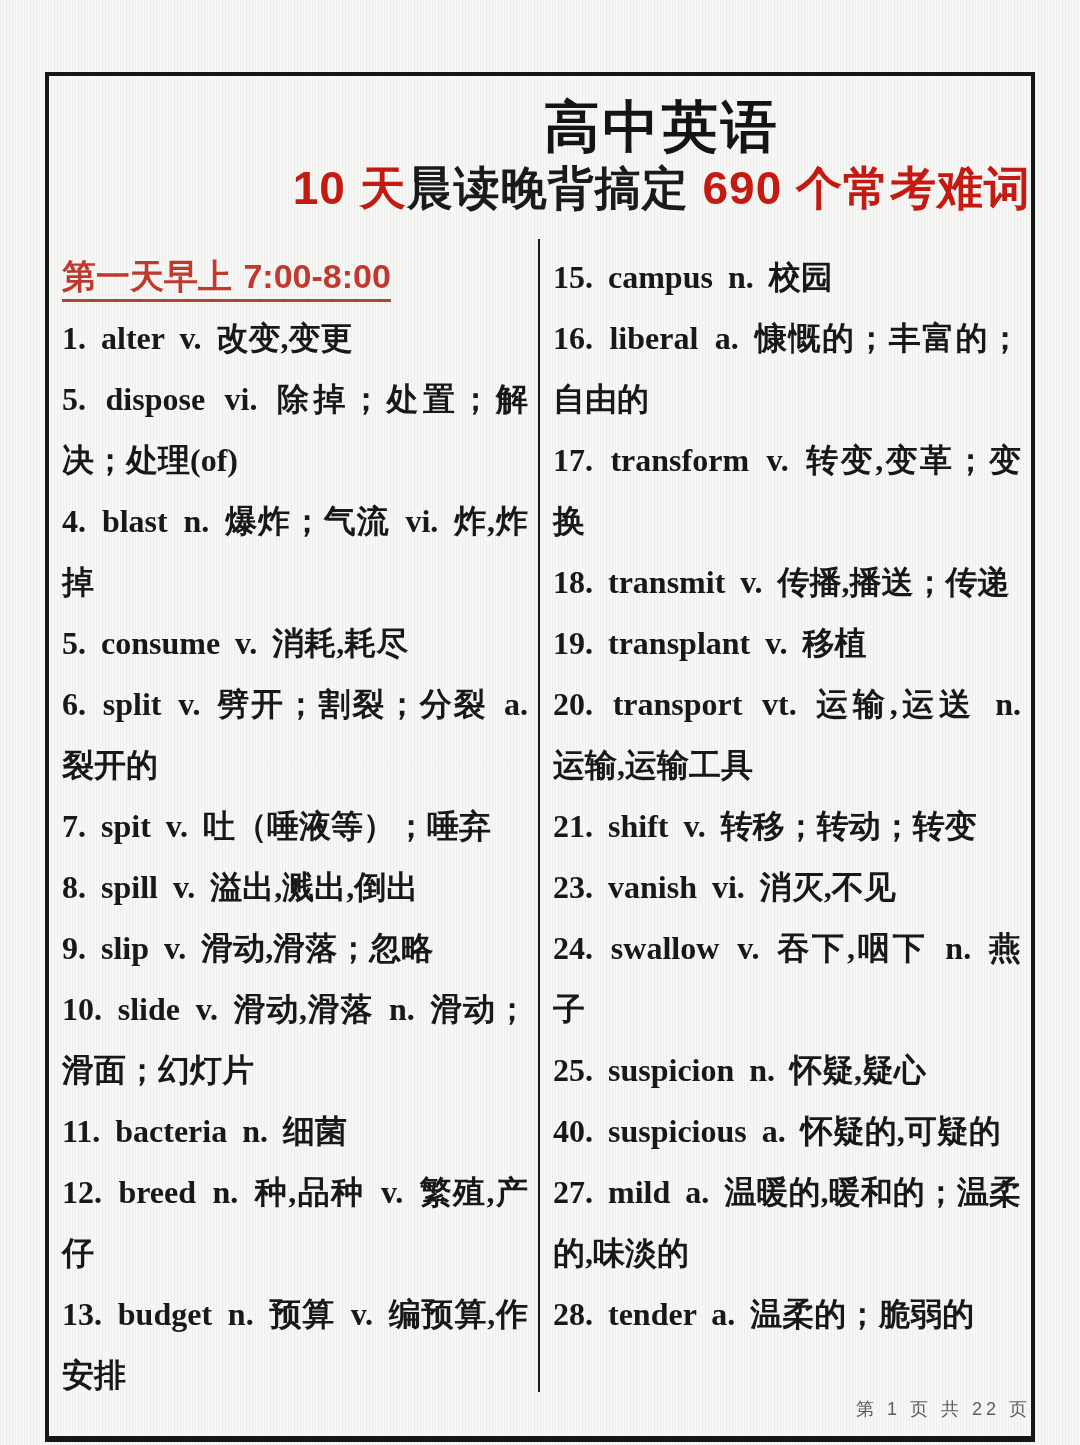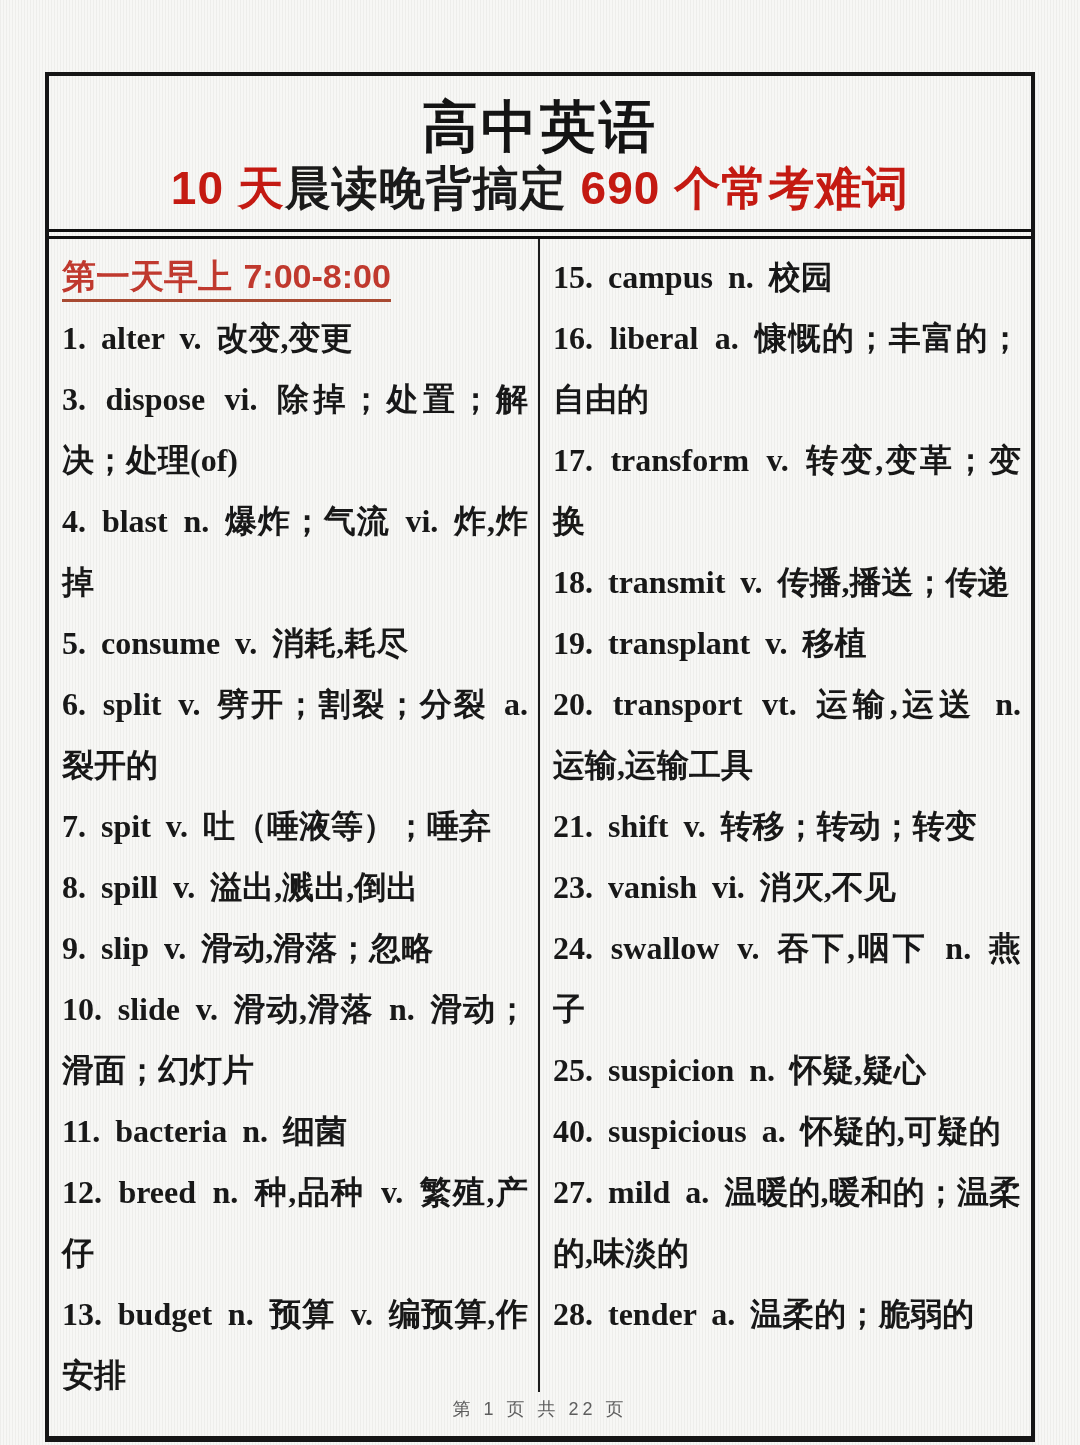--- a/index.html
+++ b/index.html
@@ -18,20 +18,21 @@
     position: absolute;
     left: 45px;
     top: 72px;
     width: 990px;
     height: 1370px;
     box-sizing: border-box;
     border: 4px solid #161616;
     border-bottom-width: 6px;
     display: flex;
     flex-direction: column;
+    align-items: flex-end;
   }
   .header {
     text-align: center;
     padding-top: 20px;
   }
   .page-title {
     font-family: "Liberation Sans", "DejaVu Sans", sans-serif;
     font-weight: 900;
     font-size: 56px;
     line-height: 62px;
@@ -107,21 +108,21 @@
   </div>
 
   <div class="double-rule"></div>
 
   <div class="columns">
     <div class="col col-left" id="left-col">
       <p class="day-header-line">
         <span class="day-header">第一天早上 7:00-8:00</span>
       </p>
     <p class="vocab-item">1. alter v. 改变,变更</p>
-        <p class="vocab-item">3. dispose vi. 除掉；处置；解决；处理(of)</p>
+        <p class="vocab-item">5. dispose vi. 除掉；处置；解决；处理(of)</p>
         <p class="vocab-item">4. blast n. 爆炸；气流 vi. 炸,炸掉</p>
         <p class="vocab-item">5. consume v. 消耗,耗尽</p>
         <p class="vocab-item">6. split v. 劈开；割裂；分裂 a.裂开的</p>
         <p class="vocab-item">7. spit v. 吐（唾液等）；唾弃</p>
         <p class="vocab-item">8. spill v. 溢出,溅出,倒出</p>
         <p class="vocab-item">9. slip v. 滑动,滑落；忽略</p>
         <p class="vocab-item">10. slide v. 滑动,滑落 n. 滑动；滑面；幻灯片</p>
         <p class="vocab-item">11. bacteria n. 细菌</p>
         <p class="vocab-item">12. breed n. 种,品种 v. 繁殖,产仔</p>
         <p class="vocab-item">13. budget n. 预算 v. 编预算,作安排</p>

